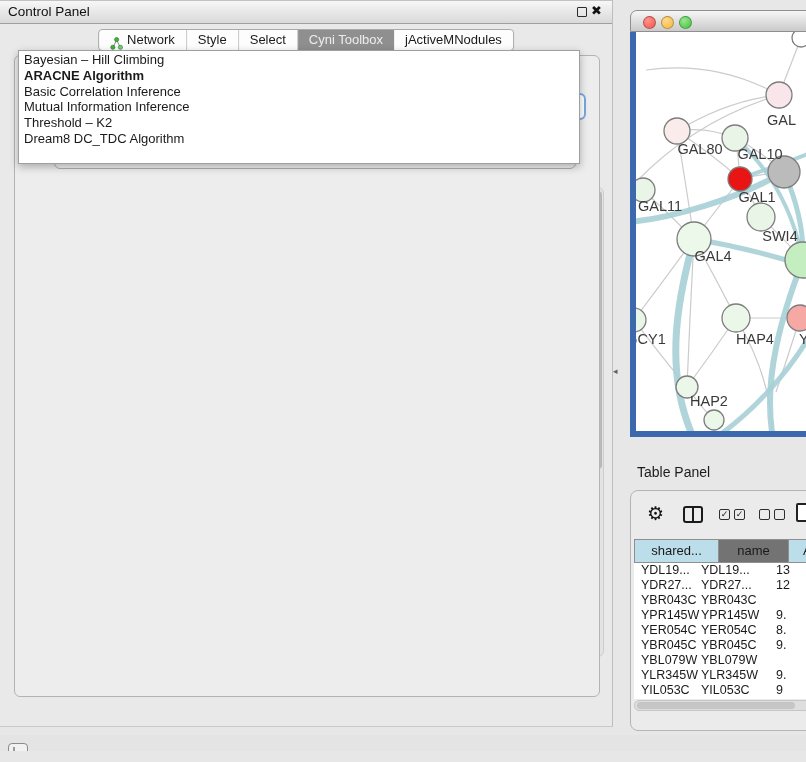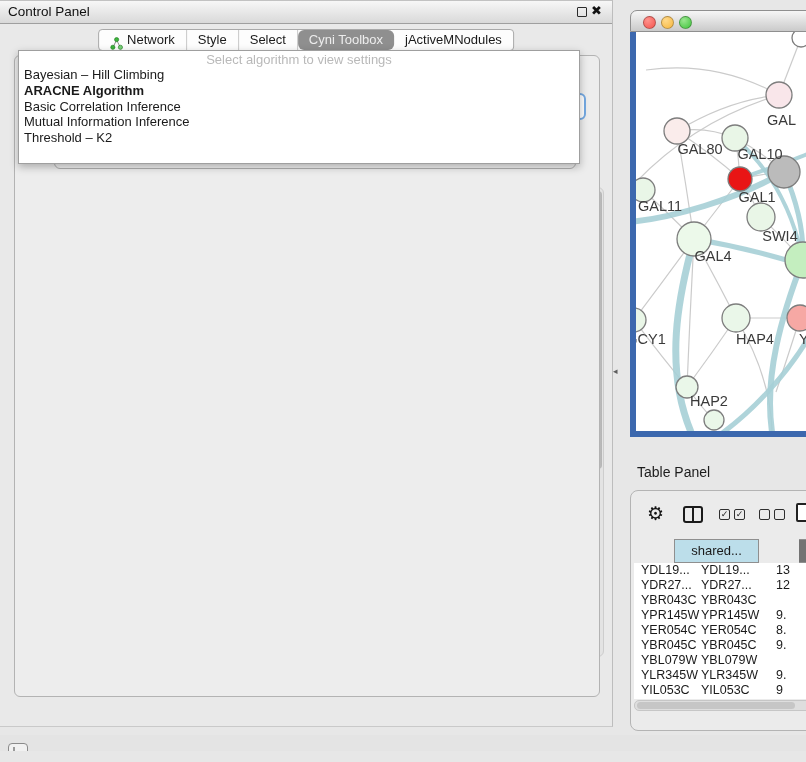--- a/index.html
+++ b/index.html
@@ -28,21 +28,21 @@
 
   
   .tabstrip {
     position:absolute; top:28px; left:50%; transform:translateX(-50%);
     display:flex; align-items:stretch; height:22px;
     background:#fdfdfd; border:1px solid #a9a9a9; border-radius:4px;
     overflow:hidden; z-index:3;
   }
   .tab { padding:0 11px; line-height:20px; white-space:nowrap; border-right:1px solid #c8c8c8; display:flex; align-items:flex-end; gap:4px; }
   .tab:last-child { border-right:none; }
-  .tab.selected { background:#8f8f8f; color:#ededed; border-right:none; border-radius:6px; }
+  .tab.selected { background:#8f8f8f; color:#ededed; border-right:none; border-radius:0; }
   .net-icon { width:13px; height:13px; display:inline-block; }
 
   
   .content-panel {
     position:absolute; left:14px; top:54px; width:586px; height:642px;
     background:#ededed; border:1px solid #b3b3b3; border-radius:6px; z-index:1;
   }
   
   .combo-behind {
     position:absolute; left:54px; top:142px; width:522px; height:26px;
@@ -140,21 +140,21 @@
     background:#ebebeb; border:1px solid #b4b4b4; border-radius:8px;
   }
   .tp-toolbar { position:absolute; left:0; top:8px; width:100%; height:34px; }
   .gear { position:absolute; left:16px; top:3px; font-size:19px; color:#141414; }
   .col-icon { position:absolute; left:52px; top:7px; width:20px; height:17px; border:2px solid #1a1a1a; border-radius:3px; }
   .col-icon::after { content:""; position:absolute; left:7px; top:0; width:2px; height:13px; background:#1a1a1a; }
   .cb { position:absolute; top:10px; width:11px; height:11px; border:1.5px solid #2e2e2e; border-radius:2px; font-size:9px; line-height:9px; text-align:center; font-weight:bold; color:#222; }
   .doc-icon { position:absolute; left:165px; top:4px; width:16px; height:19px; border:2px solid #222; border-radius:2px; background:#fff; }
 
   .tp-header { position:absolute; left:3px; top:48px; height:24px; display:flex; }
-  .th { border:1px solid #8f8f8f; border-left:none; text-align:center; line-height:22px; font-size:13px; overflow:hidden; white-space:nowrap;margin-left:40px; }
+  .th { border:1px solid #8f8f8f; border-left:none; text-align:center; line-height:22px; font-size:13px; overflow:hidden; white-space:nowrap; }
   .th:first-child { border-left:1px solid #8f8f8f; }
   .th.blue { background:#bcdeea; }
   .th.gray { background:#737373; }
 
   .tp-body { position:absolute; left:3px; top:72px; width:194px; height:136px; background:#fff; overflow:hidden; }
   .trow { position:relative; height:15px; line-height:15px; font-size:12.5px; white-space:nowrap; }
   .tc { position:absolute; }
   .tc.c0 { left:7px; } .tc.c1 { left:67px; } .tc.c2 { left:142px; }
 
   .h-scroll-track { position:absolute; left:3px; top:209px; width:180px; height:11px; background:#dedede; border:1px solid #c6c6c6; border-radius:5px; }
@@ -204,27 +204,27 @@
           <span>jActiveMNodules</span>
         </span>
     </div>
 
     <div class="content-panel"></div>
 
     <div class="combo-behind"></div>
     <div class="focus-combo"></div>
 
     <div class="popup">
-      <div class="popup-prompt">Select algorithm to view settings</div>
       <div>
           <div class="popup-item">Bayesian – Hill Climbing</div>
           <div class="popup-item bold">ARACNE Algorithm</div>
           <div class="popup-item">Basic Correlation Inference</div>
           <div class="popup-item">Mutual Information Inference</div>
           <div class="popup-item">Threshold – K2</div>
+          <div class="popup-item">Dream8 DC_TDC Algorithm</div>
         </div>
     </div>
 
     <div class="fieldset" style="left:18px; top:184px; width:572px; height:472px;">
       <span class="legend">Cyni Algorithm Settings</span>
     </div>
 
     <div class="v-scroll-track">
       <div class="v-scroll-thumb"></div>
     </div>

